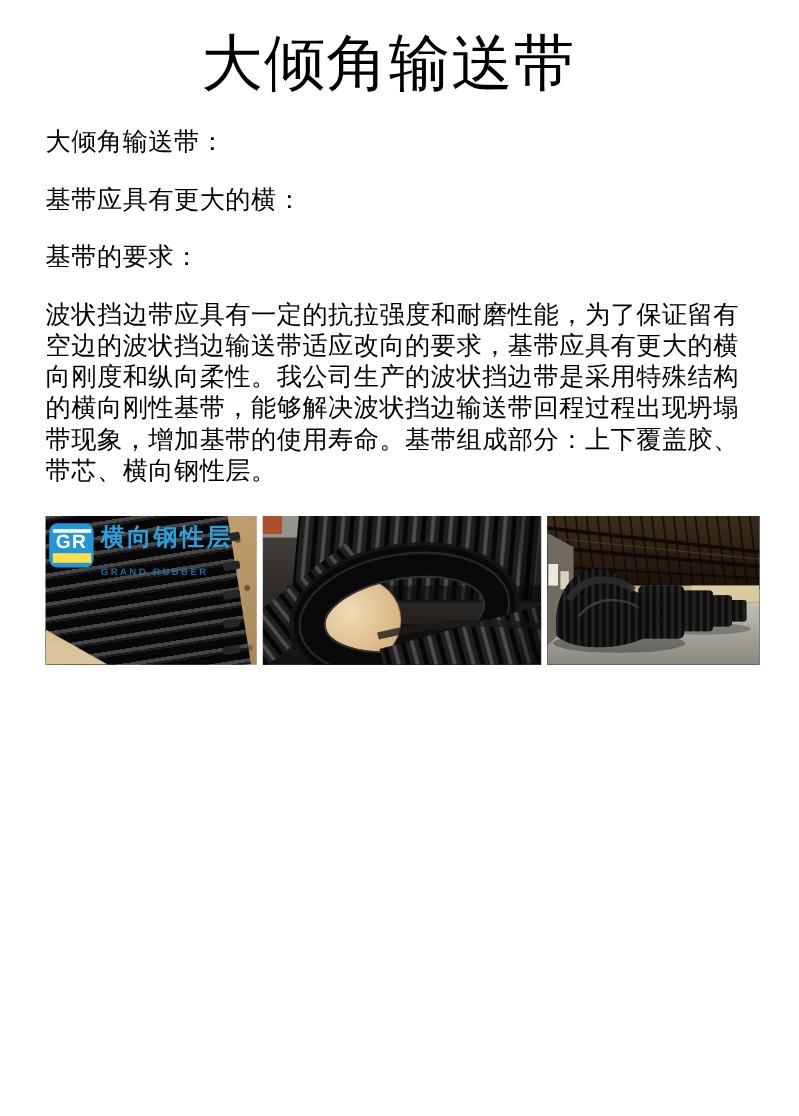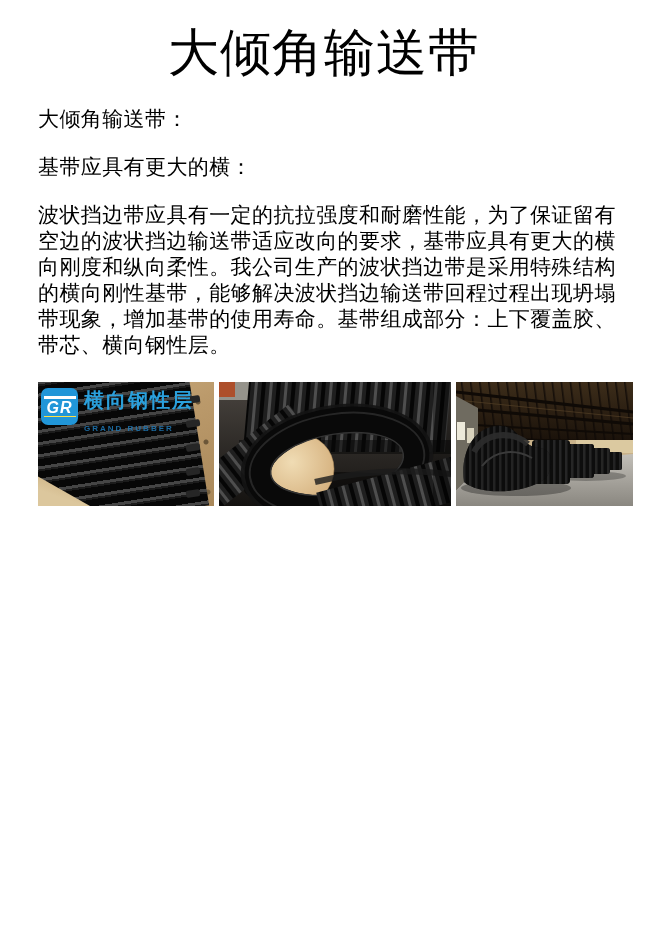--- a/index.html
+++ b/index.html
@@ -80,22 +80,22 @@
     clip-path:polygon(0 100%,0 18%,100% 100%);
   }
   
   .logo{position:absolute;top:6px;left:3px;display:flex;align-items:flex-start;}
   .logo-badge{
     width:37px;height:37px;flex:none;
     background:#2196d8;border-radius:7px;
     display:flex;align-items:center;justify-content:center;
   }
   .logo-badge span{
-    color:#ffffff;font-size:16px;font-weight:bold;font-style:italic;
-    border-top:3px solid #fff;border-bottom:1px solid #fde047;
+    color:#ffffff;font-size:16px;font-weight:bold;
+    border-top:3px solid #fff;border-bottom:8px solid #fde047;
     padding:0 3px;line-height:17px;letter-spacing:1px;
   }
   .logo-text{margin-left:6px;padding-top:1px;}
   .logo-cn{
     font-size:20px;font-weight:600;letter-spacing:2px;
     color:#2aa0dc;line-height:22px;white-space:nowrap;
   }
   .logo-en{
     font-size:8px;font-weight:bold;letter-spacing:2px;
     color:#1f7ab8;opacity:.85;line-height:10px;white-space:nowrap;margin-top:13px;
@@ -107,20 +107,21 @@
 </head>
 <body>
 
 <div class="canvas">
   <div class="page">
 
     <h1 class="title">大倾角输送带</h1>
 
     <p class="block intro">大倾角输送带：</p>
     <p class="block">基带应具有更大的横：</p>
+    <p class="block">基带的要求：</p>
     <p class="block">波状挡边带应具有一定的抗拉强度和耐磨性能，为了保证留有
 空边的波状挡边输送带适应改向的要求，基带应具有更大的横
 向刚度和纵向柔性。我公司生产的波状挡边带是采用特殊结构
 的横向刚性基带，能够解决波状挡边输送带回程过程出现坍塌
 带现象，增加基带的使用寿命。基带组成部分：上下覆盖胶、
 带芯、横向钢性层。</p>
 
     <div class="gallery">
 
       <figure class="photo photo1">

